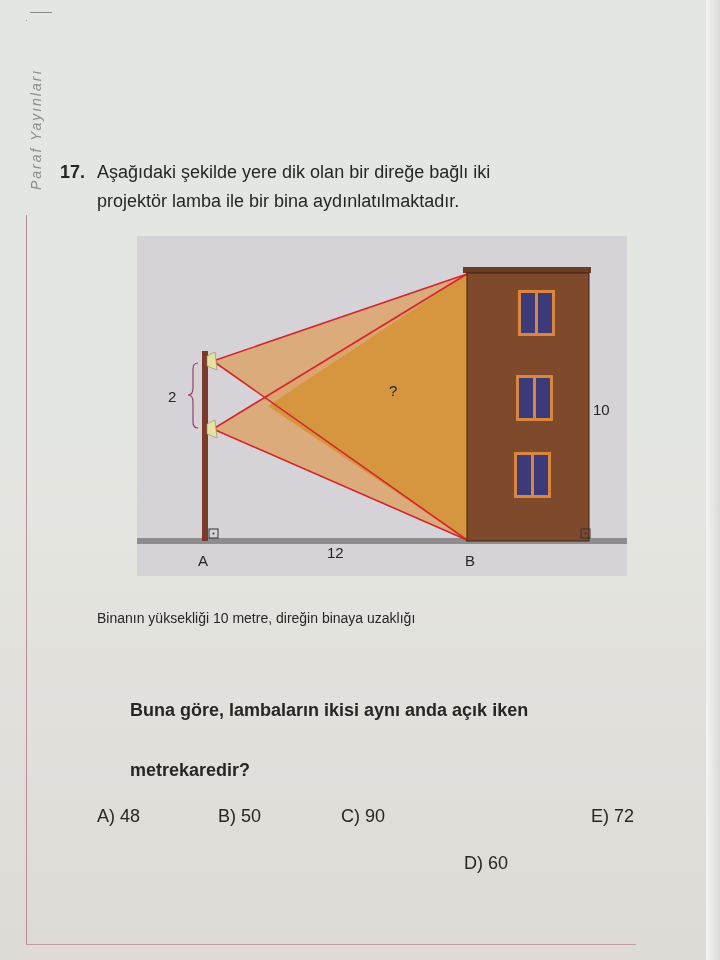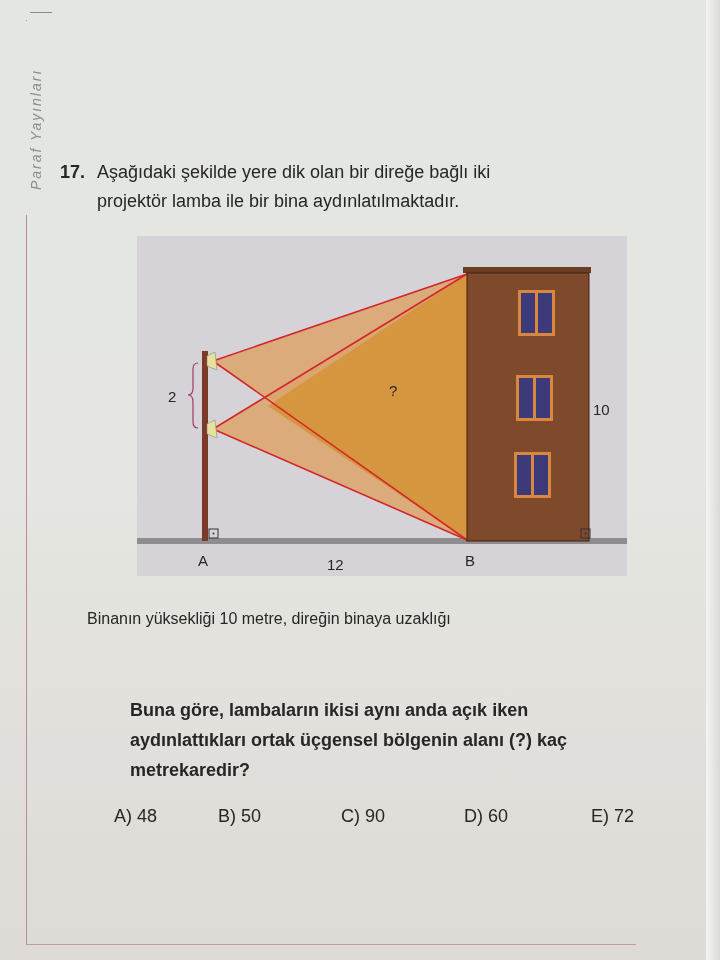--- a/index.html
+++ b/index.html
@@ -30,21 +30,21 @@
     .publisher {
       position: absolute; left: 28px; top: 190px;
       transform-origin: left top; transform: rotate(-90deg);
       font-size: 14px; font-style: italic; letter-spacing: 2px; color: #8a8f8c;
       white-space: nowrap;
     }
     .q-num { position: absolute; left: 60px; top: 162px; font-size: 18px; font-weight: bold; }
     .q-line { position: absolute; left: 97px; font-size: 18px; white-space: nowrap; }
     .figure { position: absolute; left: 137px; top: 236px; width: 490px; height: 340px; }
     .fig-label { position: absolute; font-size: 15px; color: #262626; }
-    .body-line { position: absolute; left: 87px; font-size: 16px; white-space: nowrap; }
+    .body-line { position: absolute; left: 97px; font-size: 14px; white-space: nowrap; }
     .bold-line { position: absolute; left: 97px; font-size: 18px; font-weight: bold; white-space: nowrap; margin-left: 33px; }
     .option { position: absolute; top: 806px; font-size: 18px; white-space: nowrap; }
   </style>
 </head>
 <body>
 
 <div class="page">
   <div class="top-tick"></div>
   <div class="margin-line" style="top:20px;height:1px;"></div>
   <div class="margin-line" style="top:215px;height:730px;"></div>
@@ -97,29 +97,28 @@
         <rect x="399" y="142" width="14" height="40" fill="#3c3a78"></rect>
         <rect x="377" y="216" width="37" height="46" fill="#d9863e"></rect>
         <rect x="380" y="219" width="14" height="40" fill="#3c3a78"></rect>
         <rect x="397" y="219" width="14" height="40" fill="#3c3a78"></rect>
       </g>
     </svg>
     <div class="fig-label" style="left:31px;top:152px;">2</div>
     <div class="fig-label" style="left:252px;top:146px;">?</div>
     <div class="fig-label" style="left:456px;top:165px;">10</div>
     <div class="fig-label" style="left:61px;top:316px;">A</div>
-    <div class="fig-label" style="left:190px;top:320px;">12</div>
+    <div class="fig-label" style="left:190px;top:308px;">12</div>
     <div class="fig-label" style="left:328px;top:316px;">B</div>
   </div>
 
   <div class="body-line" style="top:610px;">Binanın yüksekliği 10 metre, direğin binaya uzaklığı</div>
 
   <div class="bold-line" style="top:700px;">Buna göre, lambaların ikisi aynı anda açık iken</div>
-  <div class="bold-line" style="top:730px;">aydınlattıkları ortak üçgensel bölgenin alanı (?) kaç</div>
   <div class="bold-line" style="top:760px;">metrekaredir?</div>
 
-  <div class="option" style="left:114px;text-align:right;">A) 48</div>
+  <div class="option" style="left:97px;text-align:right;">A) 48</div>
   <div class="option" style="left:218px;">B) 50</div>
   <div class="option" style="left:341px;">C) 90</div>
-  <div class="option" style="left:464px;">D) 60</div>
+  <div class="option" style="left:464px;margin-top:47px;">D) 60</div>
   <div class="option" style="left:591px;">E) 72</div>
 </div>
 <div class="page-edge"></div>
 
 </body></html>

